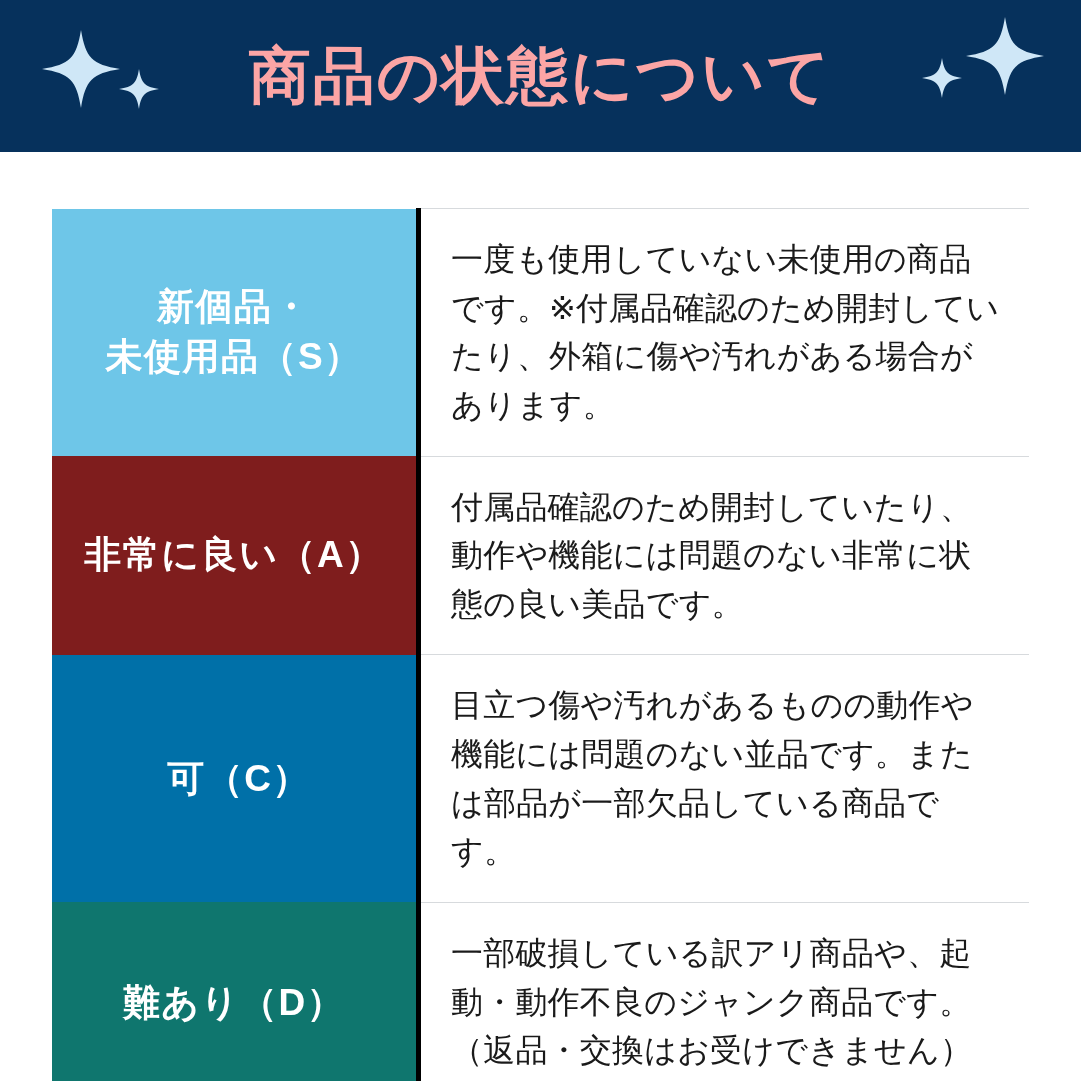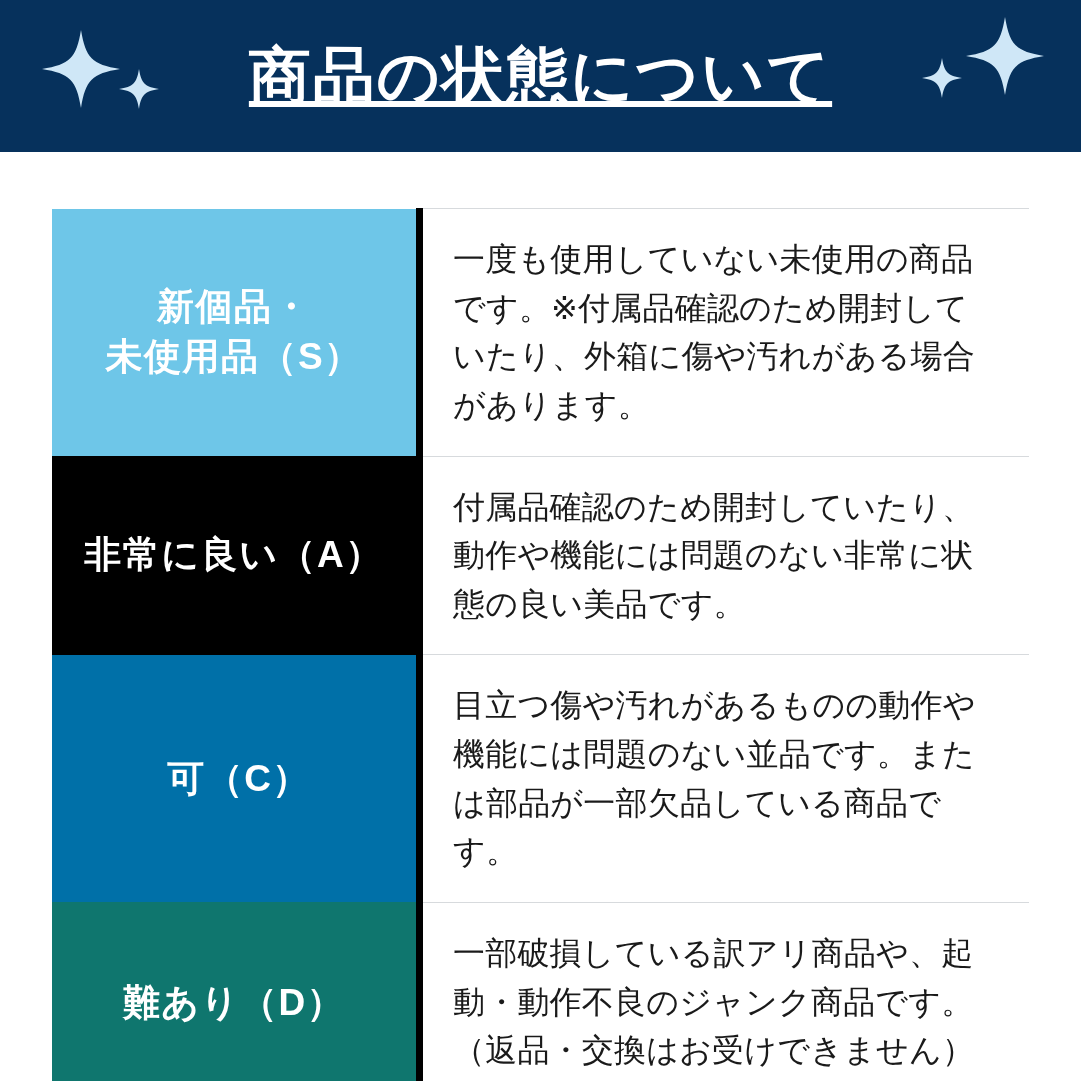--- a/index.html
+++ b/index.html
@@ -19,28 +19,27 @@
     position: relative;
     width: 1081px;
     height: 152px;
     background: #06315c;
     display: flex;
     align-items: center;
     justify-content: center;
     overflow: hidden;
   }
   .header-title {
-    color: #ffffff;
+    color: #fca5a5;
     font-size: 62px;
     font-weight: bold;
     letter-spacing: 2px;
     line-height: 1;
     white-space: nowrap;
     text-align: center;
-    text-decoration: underline;
   }
 
   .sparkle {
     position: absolute;
     pointer-events: none;
   }
   .sparkle svg { display: block; }
 
   
   .table-wrap {
@@ -57,21 +56,21 @@
   .grade-cell {
     width: 344px;
     text-align: center;
     vertical-align: middle;
     color: #ffffff;
     font-weight: bold;
     font-size: 37px;
     line-height: 1.35;
     letter-spacing: 1.5px;
     padding: 26px 10px;
-    border-right: 7px solid #000000;
+    border-right: 5px solid #000000;
   }
   .desc-cell {
     vertical-align: middle;
     padding: 26px 28px 26px 30px;
     font-size: 32px;
     line-height: 1.52;
     color: #1a1a1a;
     letter-spacing: 0.2px;
     border-bottom: 1px solid #d7dadd;
   }
@@ -113,21 +112,21 @@
   <table class="cond-table">
     <tbody>
       <tr class="row-first">
         <td class="grade-cell" style="background:#6ec6e8;">
           <span class="grade-line">新個品・</span>
           <span class="grade-line">未使用品（S）</span>
         </td>
         <td class="desc-cell">一度も使用していない未使用の商品です。※付属品確認のため開封していたり、外箱に傷や汚れがある場合があります。</td>
       </tr>
       <tr>
-        <td class="grade-cell" style="background:#000000;">
+        <td class="grade-cell" style="background:#7f1d1d;">
           <span class="grade-line">非常に良い（A）</span>
         </td>
         <td class="desc-cell">付属品確認のため開封していたり、動作や機能には問題のない非常に状態の良い美品です。</td>
       </tr>
       <tr>
         <td class="grade-cell" style="background:#0070a8;padding-left:20px;">
           <span class="grade-line">可（C）</span>
         </td>
         <td class="desc-cell">目立つ傷や汚れがあるものの動作や機能には問題のない並品です。または部品が一部欠品している商品です。</td>
       </tr>

